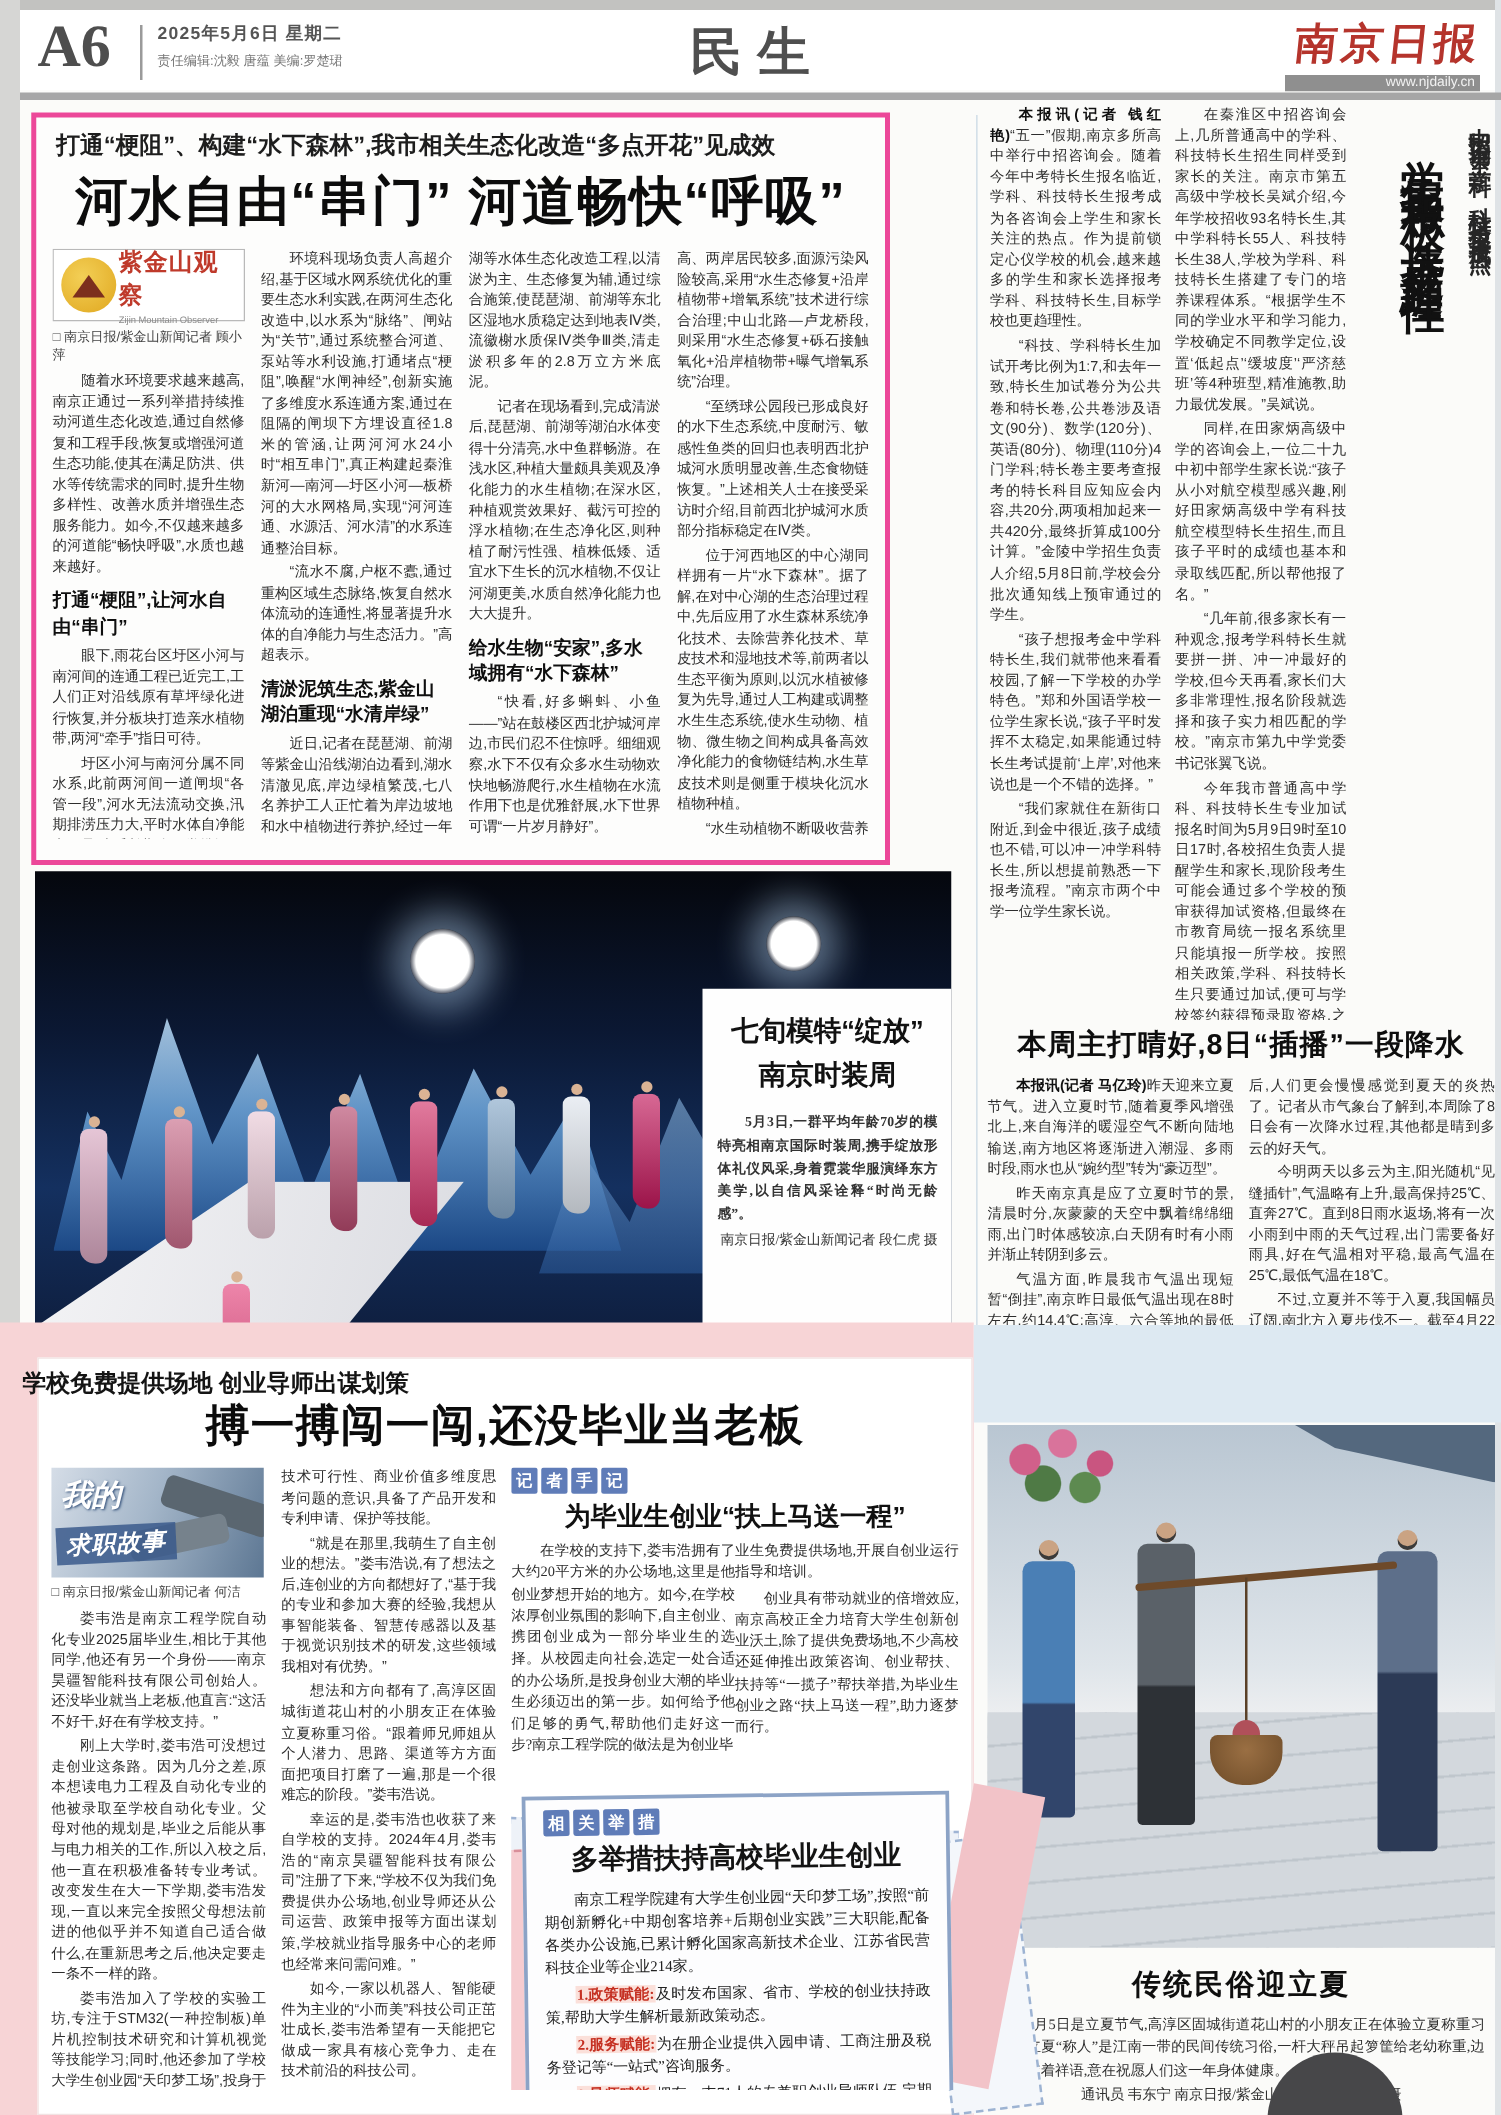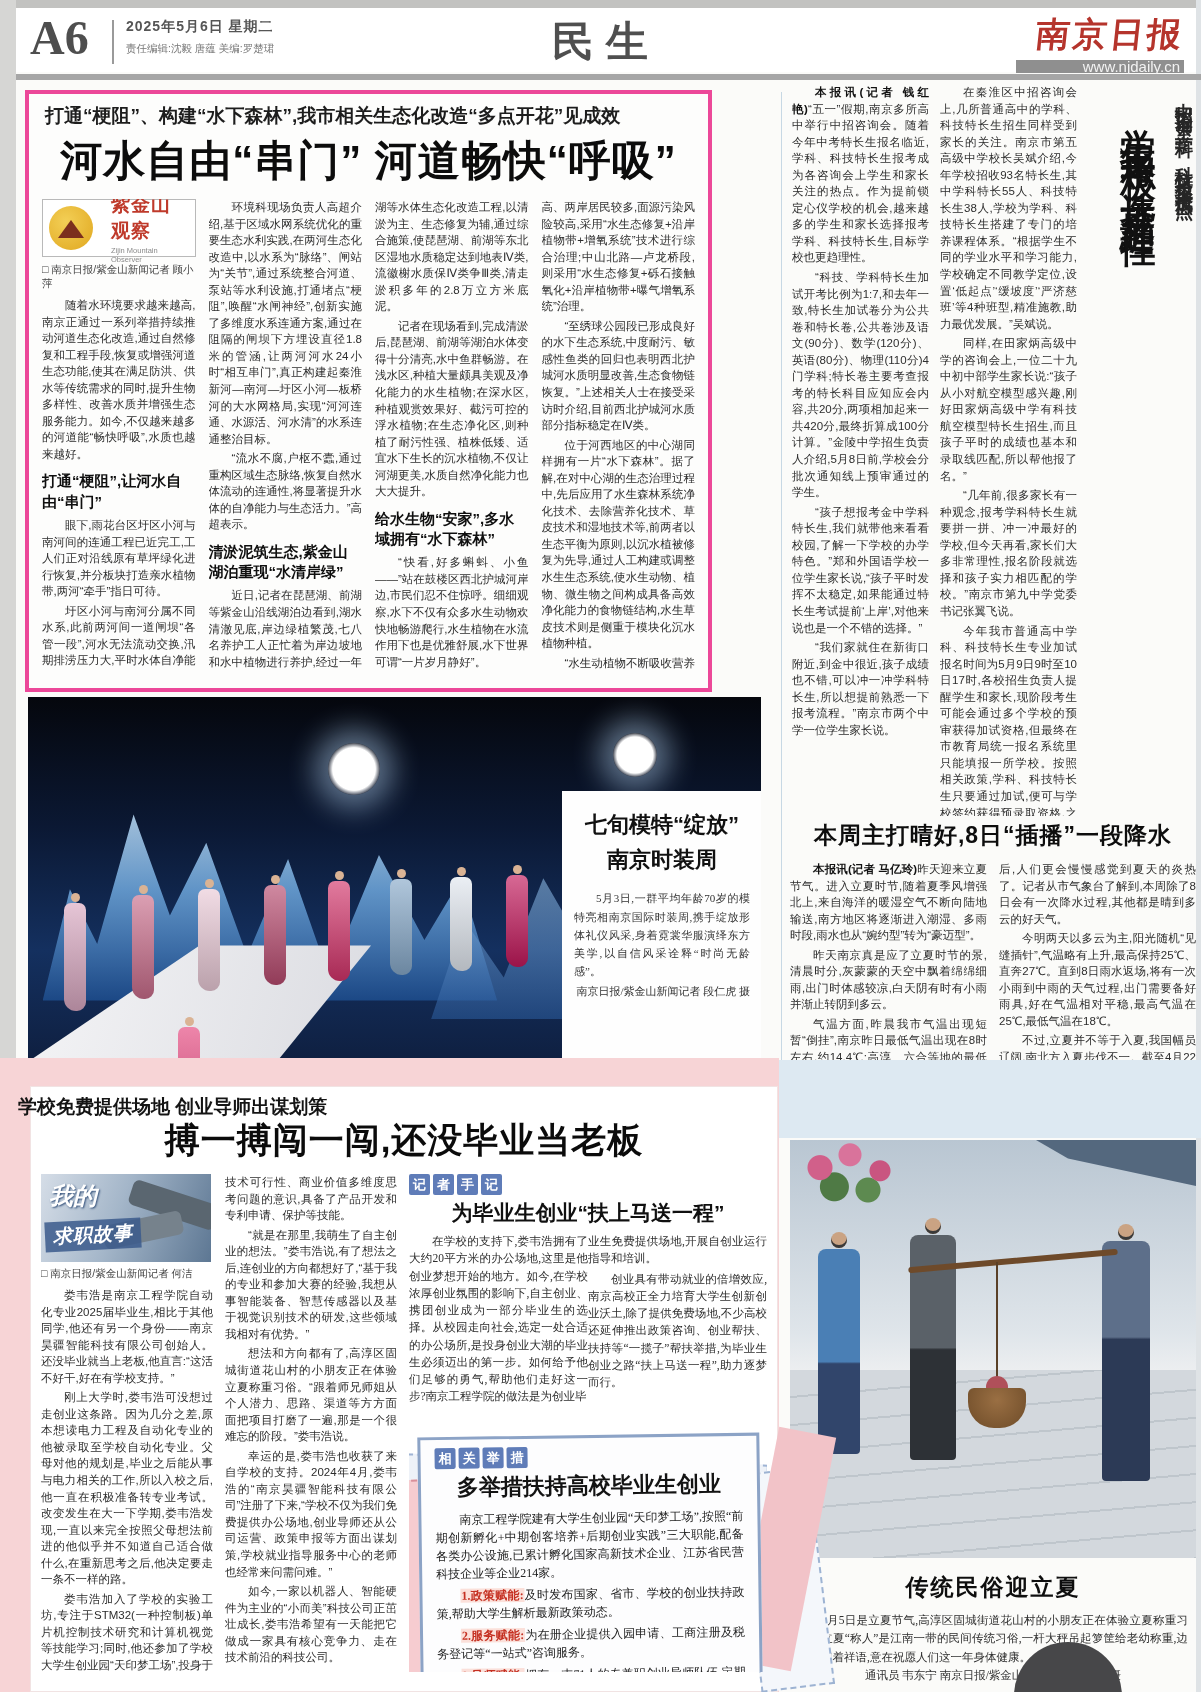--- a/index.html
+++ b/index.html
@@ -12,30 +12,30 @@
   
   .hdr{position:absolute;left:16px;top:8px;right:5px;height:64px;background:#fff;}
   .pageno{position:absolute;left:14px;top:2px;font-family:"Liberation Serif",serif;font-size:48px;font-weight:bold;color:#4e4e4e;}
   .hdr-div{position:absolute;left:96px;top:12px;width:2px;height:44px;background:#9a9a9a;}
   .hdr-date{position:absolute;left:110px;top:10px;}
   .hdr-date .d1{font-size:14px;font-weight:bold;color:#555;letter-spacing:1px;}
   .hdr-date .d2{font-size:10.5px;color:#777;margin-top:6px;}
   .section-title{position:absolute;left:50%;top:6px;transform:translateX(-50%);font-size:42px;font-weight:bold;color:#4f4f4f;letter-spacing:12px;}
   .masthead{position:absolute;right:12px;top:4px;text-align:right;}
   .masthead .mh-name{font-family:"Liberation Serif",serif;font-size:34px;font-weight:bold;color:#b5342c;letter-spacing:3px;transform:skewX(-6deg);display:inline-block;}
-  .mh-bar{margin-top:2px;width:168px;height:13px;background:#8f8f8f;color:#f2f2f2;font-size:15px;text-align:right;line-height:13px;padding-right:4px;box-sizing:border-box;}
+  .mh-bar{margin-top:2px;width:156px;height:13px;background:#8f8f8f;color:#f2f2f2;font-size:11px;text-align:right;line-height:13px;padding-right:4px;box-sizing:border-box;}
   .hdr-rule{position:absolute;left:16px;top:74px;right:0;height:6px;background:#a6a6a6;}
 
   
   .river{position:absolute;left:25px;top:90px;width:687px;height:602px;border:4px solid #ec4899;background:#fdfdfc;box-sizing:border-box;}
   .river .kick{margin:9px 16px 0;font-size:19px;font-weight:bold;color:#1d1d1d;}
   .river h1{margin:4px 0 8px;text-align:center;font-size:42px;font-weight:bold;color:#0c0c0c;letter-spacing:1px;}
   .rcols{display:flex;gap:13px;padding:2px 13px;height:472px;overflow:hidden;}
   .rcols .col{flex:1;overflow:hidden;}
-  .obs{border:1px solid #b9b9b9;height:58px;display:flex;align-items:center;gap:18px;padding:4px 6px;box-sizing:border-box;margin-bottom:6px;background:#fff;}
+  .obs{border:1px solid #b9b9b9;height:58px;display:flex;align-items:center;gap:2px;padding:4px 6px;box-sizing:border-box;margin-bottom:6px;background:#fff;}
   .obs-circle{width:44px;height:44px;border-radius:50%;background:radial-gradient(circle at 38% 35%,#f3cf56,#e0a71f);flex:0 0 auto;position:relative;}
   .obs-circle::after{content:"";position:absolute;left:9px;top:14px;border-left:13px solid transparent;border-right:13px solid transparent;border-bottom:18px solid #7c2f1d;}
   .obs-txt .t1{font-family:"Liberation Serif",serif;font-size:19px;font-weight:bold;color:#bf3a2b;letter-spacing:1px;}
   .obs-txt .t2{font-size:7.5px;color:#8a8a8a;margin-top:2px;}
   .byline{font-size:10.5px;color:#444;margin:2px 0 6px;}
 
   p.bp{font-size:11.5px;line-height:1.44;text-align:justify;text-indent:2em;margin:0 0 3px;color:#2d2d2d;}
   p.bp.ni{text-indent:0;}
   p.bp b{color:#111;}
   h4.colsub{font-size:15px;font-weight:bold;color:#0f0f0f;margin:9px 0 5px;line-height:1.35;}
@@ -59,21 +59,21 @@
      clip-path:polygon(0 100%,10% 40%,22% 75%,34% 15%,47% 60%,60% 25%,72% 80%,86% 35%,100% 100%);}
   .moon{position:absolute;width:52px;height:52px;border-radius:50%;background:radial-gradient(circle,#ffffff 58%,rgba(255,255,255,.2) 72%,transparent 75%);box-shadow:0 0 28px 14px rgba(190,225,255,.45);}
   .moon.a{left:300px;top:46px;}
   .moon.b{left:585px;top:36px;width:44px;height:44px;}
   .runway{position:absolute;left:0;bottom:0;width:78%;height:46%;background:linear-gradient(105deg,#f4f4f6 0%,#dddee3 55%,#aeb2bc 100%);clip-path:polygon(30% 0,60% 0,30% 100%,0 100%,0 55%);}
   .mdl{position:absolute;width:22px;}
   .mdl::before{content:"";display:block;width:9px;height:9px;border-radius:50%;background:#dab394;margin:0 auto 1px;}
   .mdl::after{content:"";display:block;width:100%;height:var(--h,96px);background:linear-gradient(180deg,rgba(255,255,255,.35),rgba(0,0,0,.2)),var(--c,#c86c8a);border-radius:7px 7px 9px 12px;}
   .fcap{position:absolute;left:534px;top:94px;width:200px;height:270px;background:#fefefe;padding:16px 12px;box-sizing:border-box;}
   .fcap .ft{font-size:22px;font-weight:bold;text-align:center;line-height:1.6;color:#111;}
-  .fcap .fc{margin-top:12px;font-family:"Liberation Serif",serif;font-size:11px;line-height:1.65;text-align:justify;text-indent:2em;color:#333;}
+  .fcap .fc{margin-top:12px;font-family:"Liberation Serif",serif;font-size:11px;line-height:1.65;text-align:justify;text-indent:2em;color:#333;font-weight:bold;}
   .fcap .fcr{margin-top:4px;font-family:"Liberation Serif",serif;font-size:11px;text-align:right;color:#333;}
 
   
   .weather{position:absolute;left:790px;top:820px;width:406px;}
   .weather h2{margin:0 0 10px;font-size:23px;font-weight:bold;color:#0d0d0d;letter-spacing:1px;text-align:center;}
   .wcols{display:flex;gap:12px;height:238px;overflow:hidden;}
   .wcols .col{flex:1;overflow:hidden;}
 
   
   .pinkband{position:absolute;left:0;top:1058px;width:779px;height:634px;background:#f7d4d6;}

